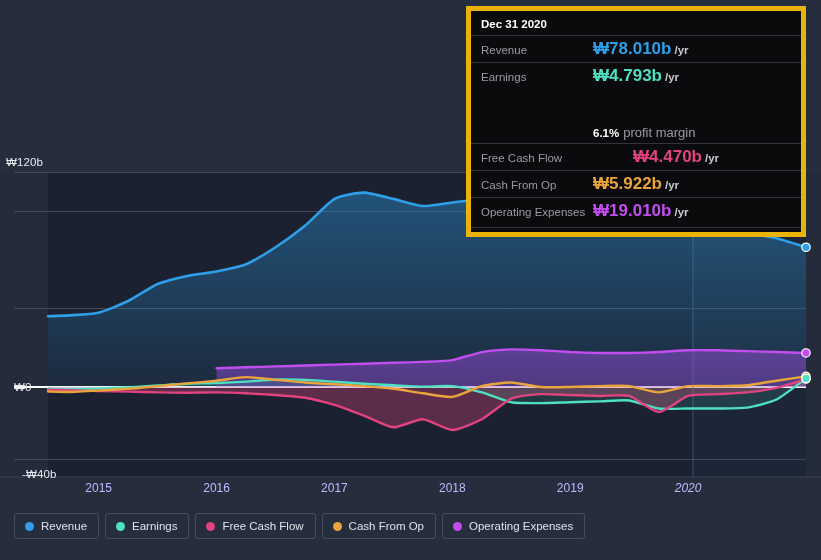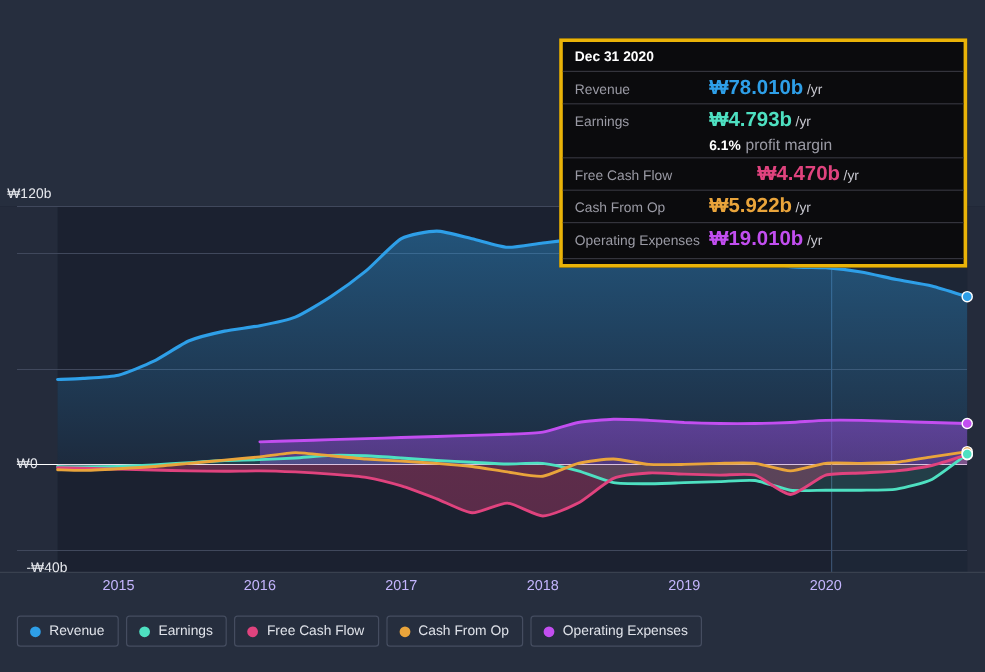--- a/index.html
+++ b/index.html
@@ -30,51 +30,51 @@
     color:#c4b5fd;
     font-size:12px;
     transform:translateX(-50%);
     white-space:nowrap;
     text-align:right;
   }
 
   
   .tooltip{
     position:absolute;
-    left:466px;top:32px;
+    left:466px;top:6px;
     width:340px;
     background:#0b0b0d;
-    border:3px solid #eab308;
+    border:5px solid #eab308;
     padding:6px 0 4px 0;
     box-sizing:border-box;
     z-index:40;
   }
   .tt-title{
     color:#ffffff;
     font-size:11.5px;
     font-weight:bold;
     padding:1px 0 5px 10px;
   }
   .tt-row{
     display:flex;
     align-items:baseline;
     border-top:1px solid #34343c;
     padding:3px 0 3px 10px;
     min-height:13px;
   }
-  .tt-row.no-rule{border-top:none;padding-top:0;}
+  .tt-row.no-rule{border-top:none;padding-top:0;margin-top:36px;}
   .tt-name{
     color:#9a9aa4;
     font-size:11.5px;
     width:112px;
     flex:0 0 112px;
     white-space:nowrap;
   }
   .tt-val{font-size:17px;font-weight:bold;white-space:nowrap;}
-  .tt-unit{color:#c8c8d0;font-size:11.5px;font-weight:normal;margin-left:3px;}
+  .tt-unit{color:#c8c8d0;font-size:11.5px;font-weight:bold;margin-left:3px;}
   .tt-margin-num{color:#ffffff;font-size:11.5px;font-weight:bold;}
   .tt-margin-txt{color:#9a9aa4;font-size:13px;margin-left:4px;}
   .tt-bottom-rule{border-top:1px solid #34343c;margin-top:3px;}
 
   
   .legend{
     position:absolute;
     left:14px;top:513px;
     display:flex;
     gap:6px;
@@ -152,21 +152,21 @@
       <div class="y-label" style="left: 6px; top: 156px;">₩120b</div>
       <div class="y-label" style="left: 14px; top: 381px;">₩0</div>
       <div class="y-label" style="left: 22px; top: 468px;">-₩40b</div>
     </div>
   <div id="x-labels">
       <div class="x-label" style="left: 98.6905px; top: 481px;">2015</div>
       <div class="x-label" style="left: 216.575px; top: 481px;">2016</div>
       <div class="x-label" style="left: 334.46px; top: 481px;">2017</div>
       <div class="x-label" style="left: 452.345px; top: 481px;">2018</div>
       <div class="x-label" style="left: 570.23px; top: 481px;">2019</div>
-      <div class="x-label" style="left: 688.115px; top: 481px;">2020</div>
+      <div class="x-label" style="left: 688.115px; top: 481px; font-style: italic;">2020</div>
     </div>
 
   <div class="tooltip">
     <div class="tt-title">Dec 31 2020</div>
 
     <div class="tt-row">
       <span class="tt-name">Revenue</span>
       <span class="tt-val" id="tt-v0" style="color: rgb(46, 159, 232);">₩78.010b</span>
       <span class="tt-unit">/yr</span>
     </div>

